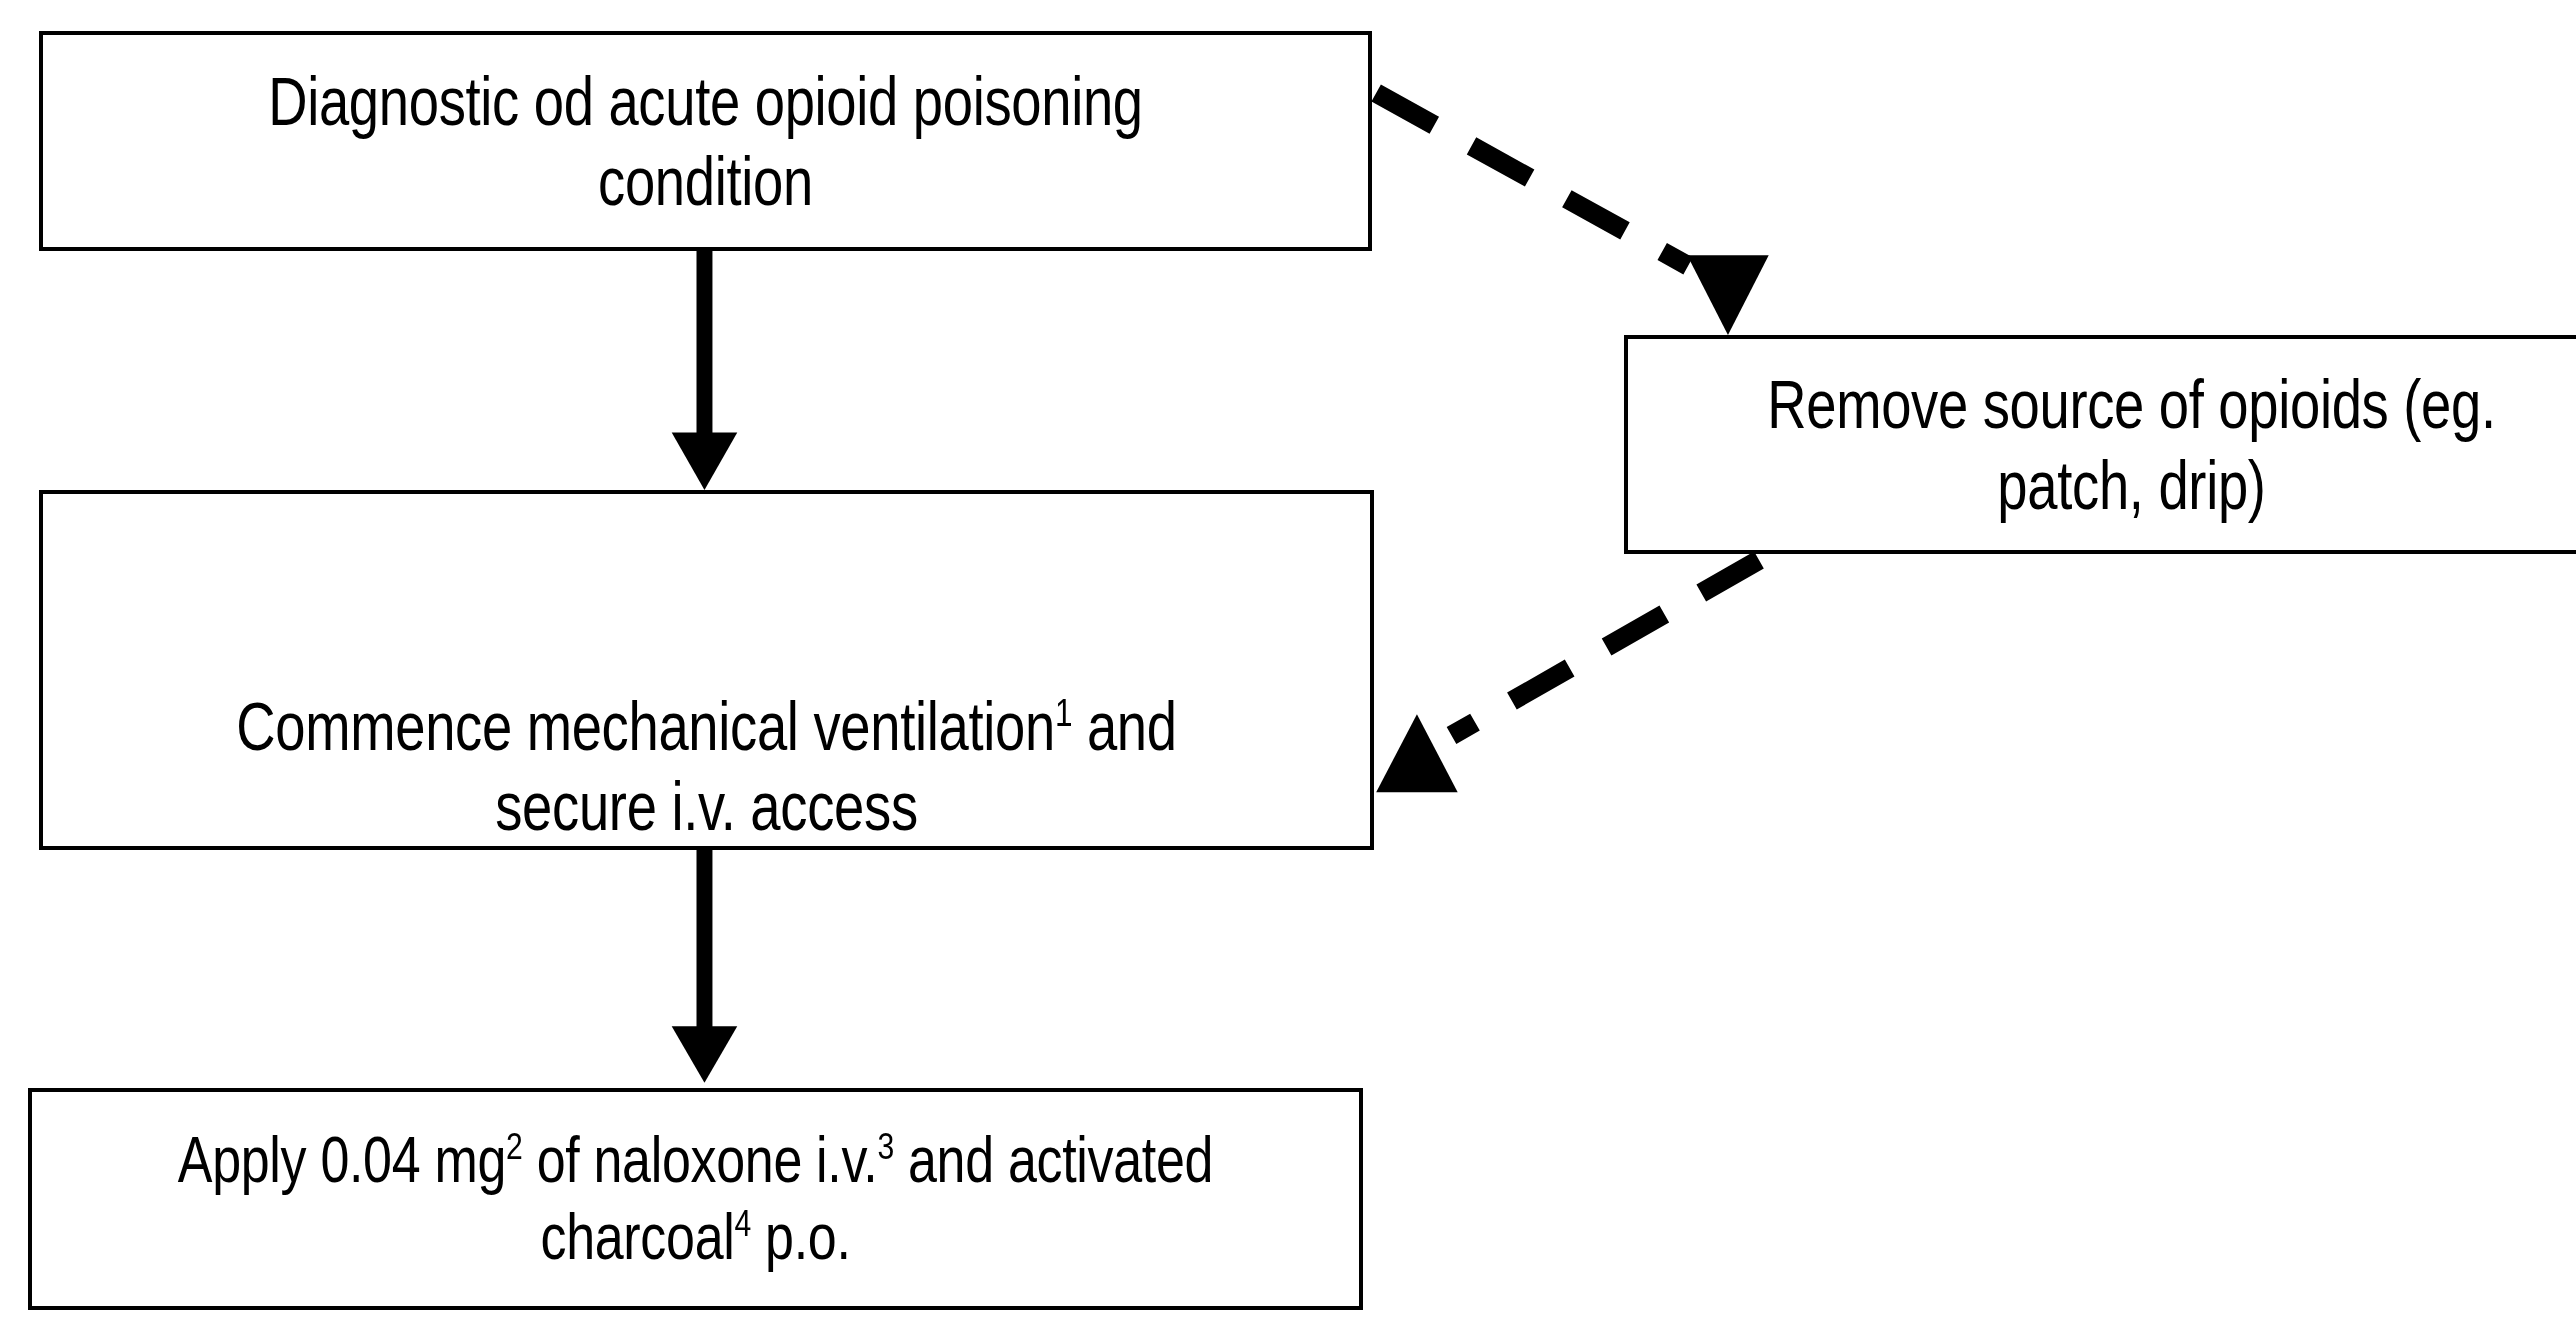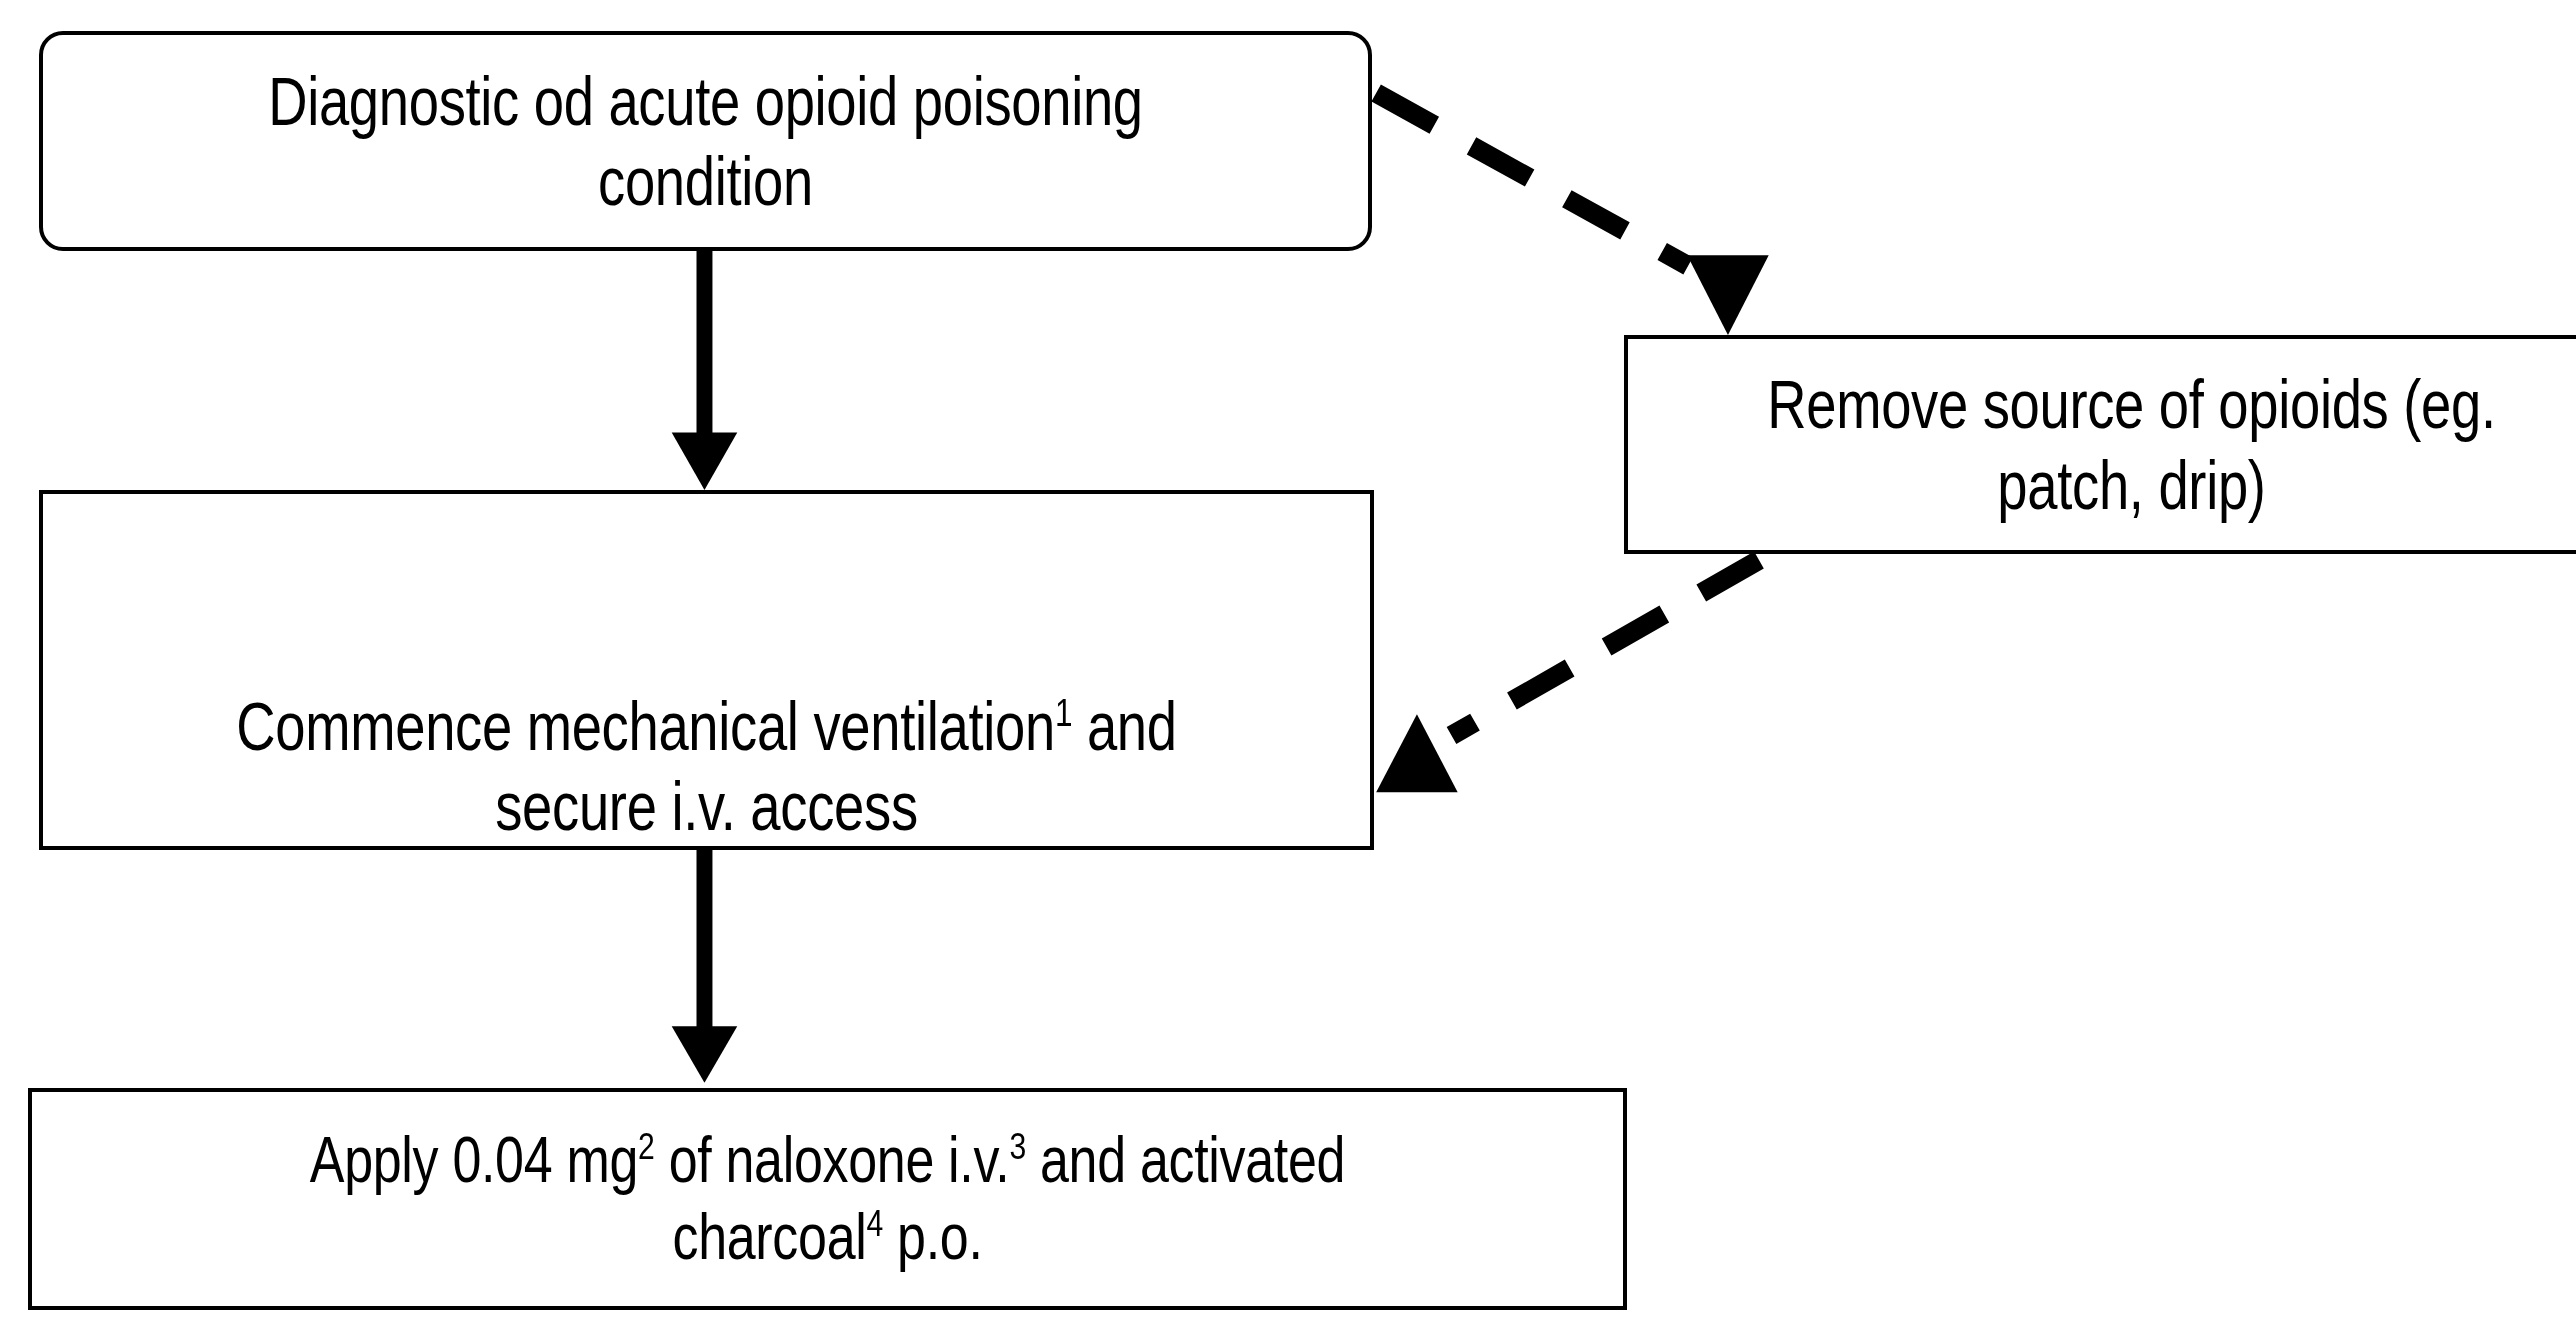--- a/index.html
+++ b/index.html
@@ -46,31 +46,30 @@
     font-size: 0.58em;
     vertical-align: super;
     line-height: 0;
   }
 
   
   #node-diagnostic {
     left: 39px;  top: 31px;
     width: 1333px; height: 220px;
     font-size: 68px;
-    border-radius: 24px;
   }
   #node-ventilation {
     left: 39px;  top: 490px;
     width: 1335px; height: 360px;
     font-size: 68px;
     align-items: flex-end;
   }
   #node-naloxone {
     left: 27.5px;  top: 1088px;
-    width: 1599px; height: 222px;
+    width: 1335px; height: 222px;
     font-size: 65px;
   }
   #node-remove-source {
     left: 1624px; top: 335px;
     width: 1015px; height: 219px;
     font-size: 68px;
   }
 
   
   #connectors {

